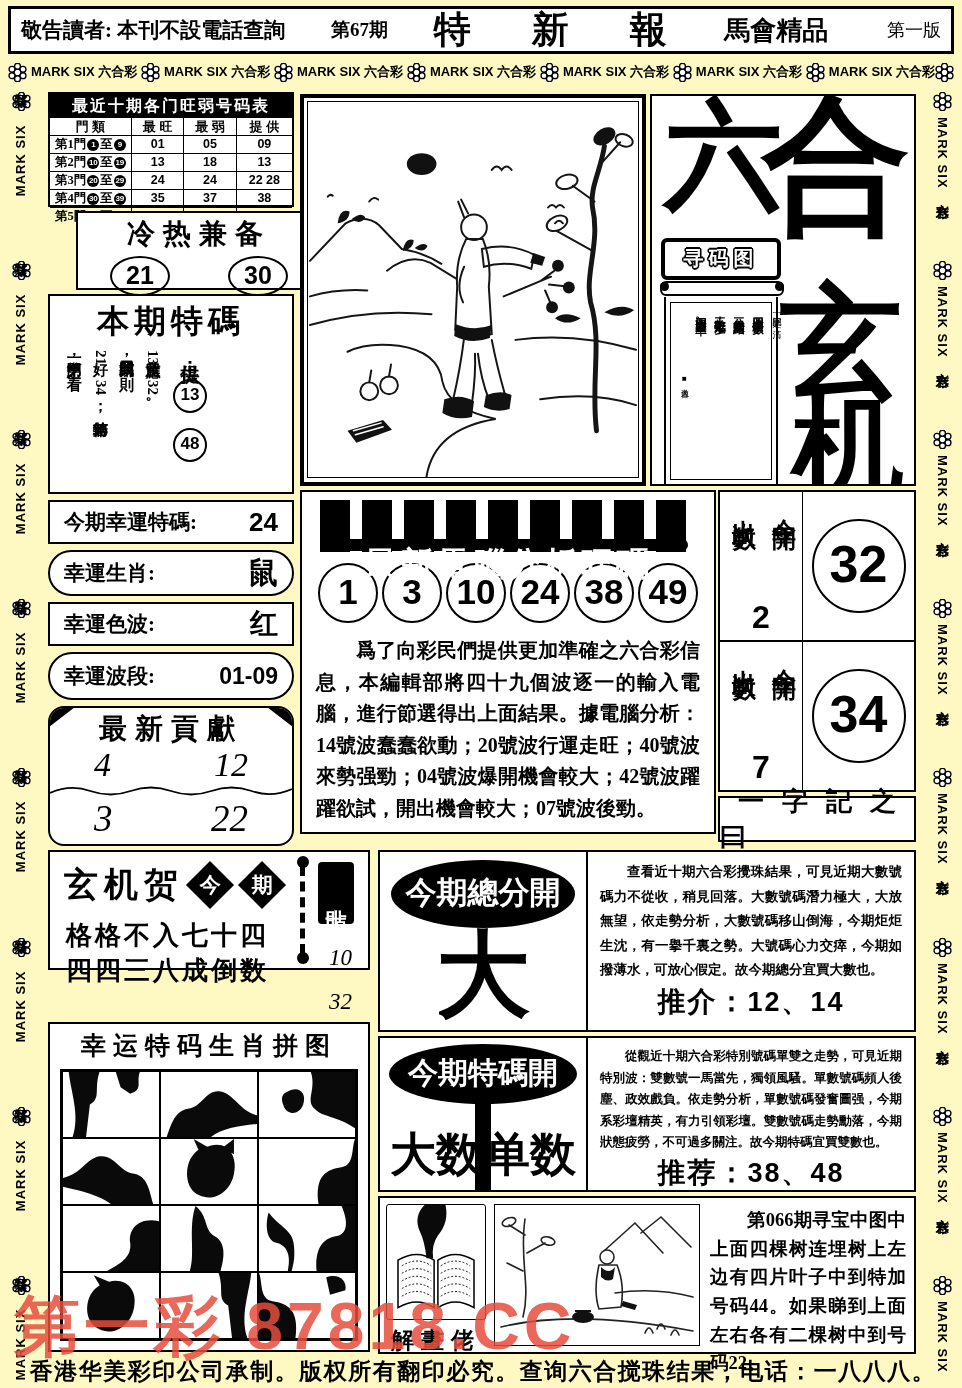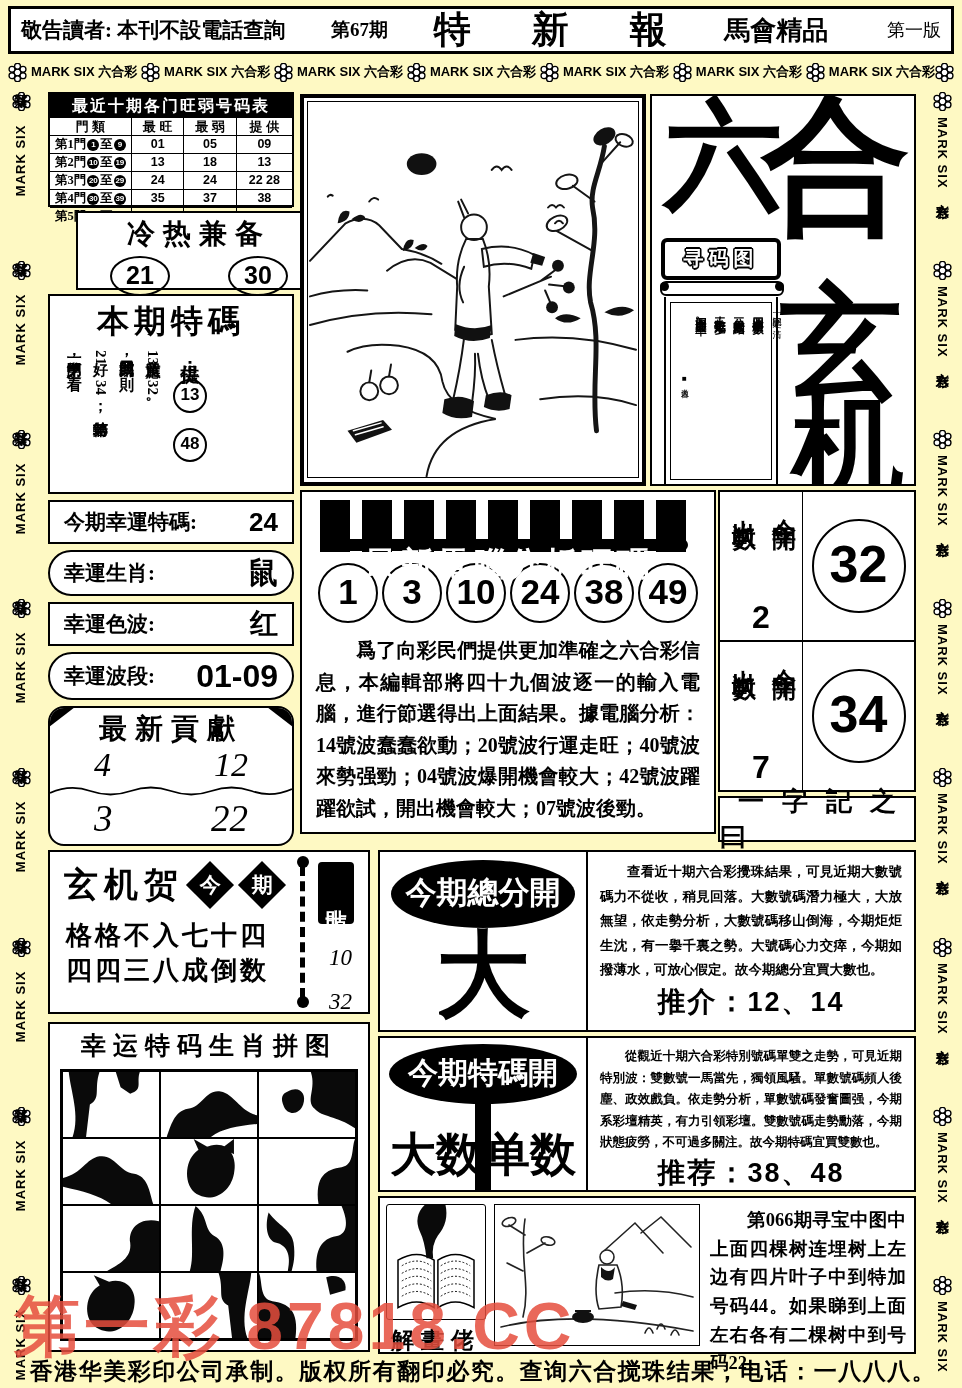--- a/index.html
+++ b/index.html
@@ -559,39 +559,39 @@
   <div class="box lrow round" style="left:48px;top:550px;width:246px;height:46px;">
     <span class="lab">幸運生肖:</span>
     <span class="val" style="font-size:30px;">鼠</span>
   </div>
   <div class="box lrow" style="left:48px;top:602px;width:246px;height:44px;">
     <span class="lab">幸運色波:</span>
     <span class="val" style="font-size:28px;">红</span>
   </div>
   <div class="box lrow round" style="left:48px;top:652px;width:246px;height:48px;">
     <span class="lab">幸運波段:</span>
-    <span class="val sans" style="font-size:32px;">01-09</span>
+    <span class="val sans" style="font-size:23px;">01-09</span>
   </div>
 
   <div class="box contrib" style="left:48px;top:706px;width:246px;height:140px;border-width:2.5px;border-radius:16px;overflow:hidden;">
     <div class="con-title">最新貢獻</div>
     <div class="con-nums">
       <span>4</span>
       <span>12</span>
     </div>
     <svg width="100%" height="13" viewBox="0 0 240 13" preserveAspectRatio="none">
       <path d="M0,10 Q20,1 40,8 T80,8 T120,8 T160,8 T200,8 T240,6" fill="none" stroke="#000" stroke-width="1.8"></path>
     </svg>
     <div class="con-nums" style="font-size:37px;">
       <span>3</span>
       <span>22</span>
     </div>
   </div>
 
-  <div class="box" style="left:48px;top:850px;width:322px;height:164px;">
+  <div class="box" style="left:48px;top:850px;width:322px;height:120px;">
     <div class="mys-titlerow">
       <span class="mys-brush">玄机贺</span>
       <span class="dia">
           <span>今</span>
         </span>
       <span class="dia">
           <span>期</span>
         </span>
     </div>
     <div class="poem">

